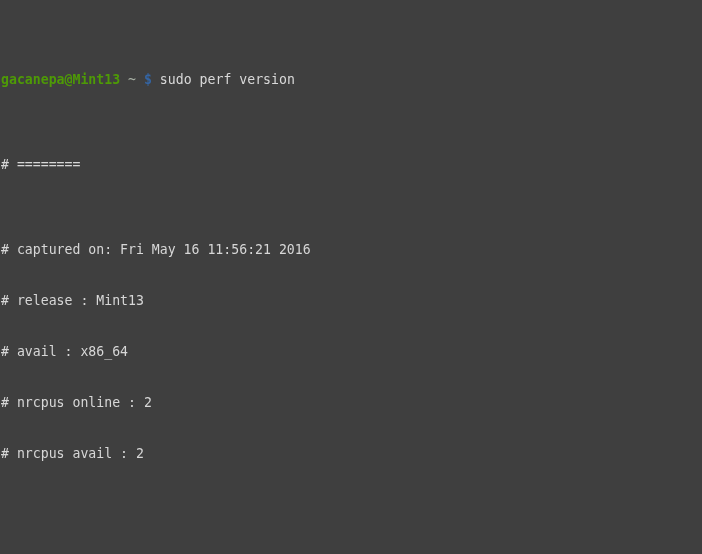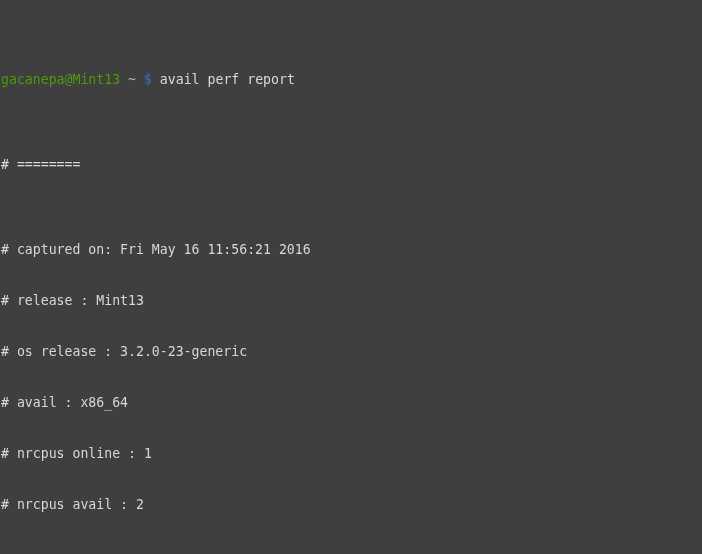--- a/index.html
+++ b/index.html
@@ -27,43 +27,42 @@
     white-space: pre;
     overflow: hidden;
     letter-spacing: 0px;
   }
   .line {
     height: 17px;
     white-space: pre;
     display: block;
   }
   .seg { white-space: pre; }
-  .c-user    { color: #4e9a06; font-weight: normal; }
+  .c-user    { color: #4e9a06; font-weight: bold; }
   .c-tilde   { color: #a8b0a4; }
   .c-dollar  { color: #3465a4; font-weight: bold; }
   .c-cmd     { color: #d9d9d9; }
   .c-out     { color: #d7d7d7; }
 </style>
 </head>
 <body>
 
 <div id="terminal">
 
   
-  <div class="line"><span class="seg c-user">gacanepa@Mint13</span><span class="seg c-out"> </span><span class="seg c-tilde">~</span><span class="seg c-out"> </span><span class="seg c-dollar">$</span><span class="seg c-out"> </span><span class="seg c-cmd">avail perf report</span></div>
+  <div class="line"><span class="seg c-user">gacanepa@Mint13</span><span class="seg c-out"> </span><span class="seg c-tilde">~</span><span class="seg c-out"> </span><span class="seg c-dollar">$</span><span class="seg c-out"> </span><span class="seg c-cmd">sudo perf version</span></div>
 
   
   <div class="line c-out"># ========</div>
 
   
   <div class="line c-out"># captured on: Fri May 16 11:56:21 2016</div>
   <div class="line c-out"># release : Mint13</div>
-  <div class="line c-out"># os release : 3.2.0-23-generic</div>
   <div class="line c-out"># avail : x86_64</div>
-  <div class="line c-out"># nrcpus online : 1</div>
+  <div class="line c-out"># nrcpus online : 2</div>
   <div class="line c-out"># nrcpus avail : 2</div>
   
   
   
   
   
   
   
 
   

